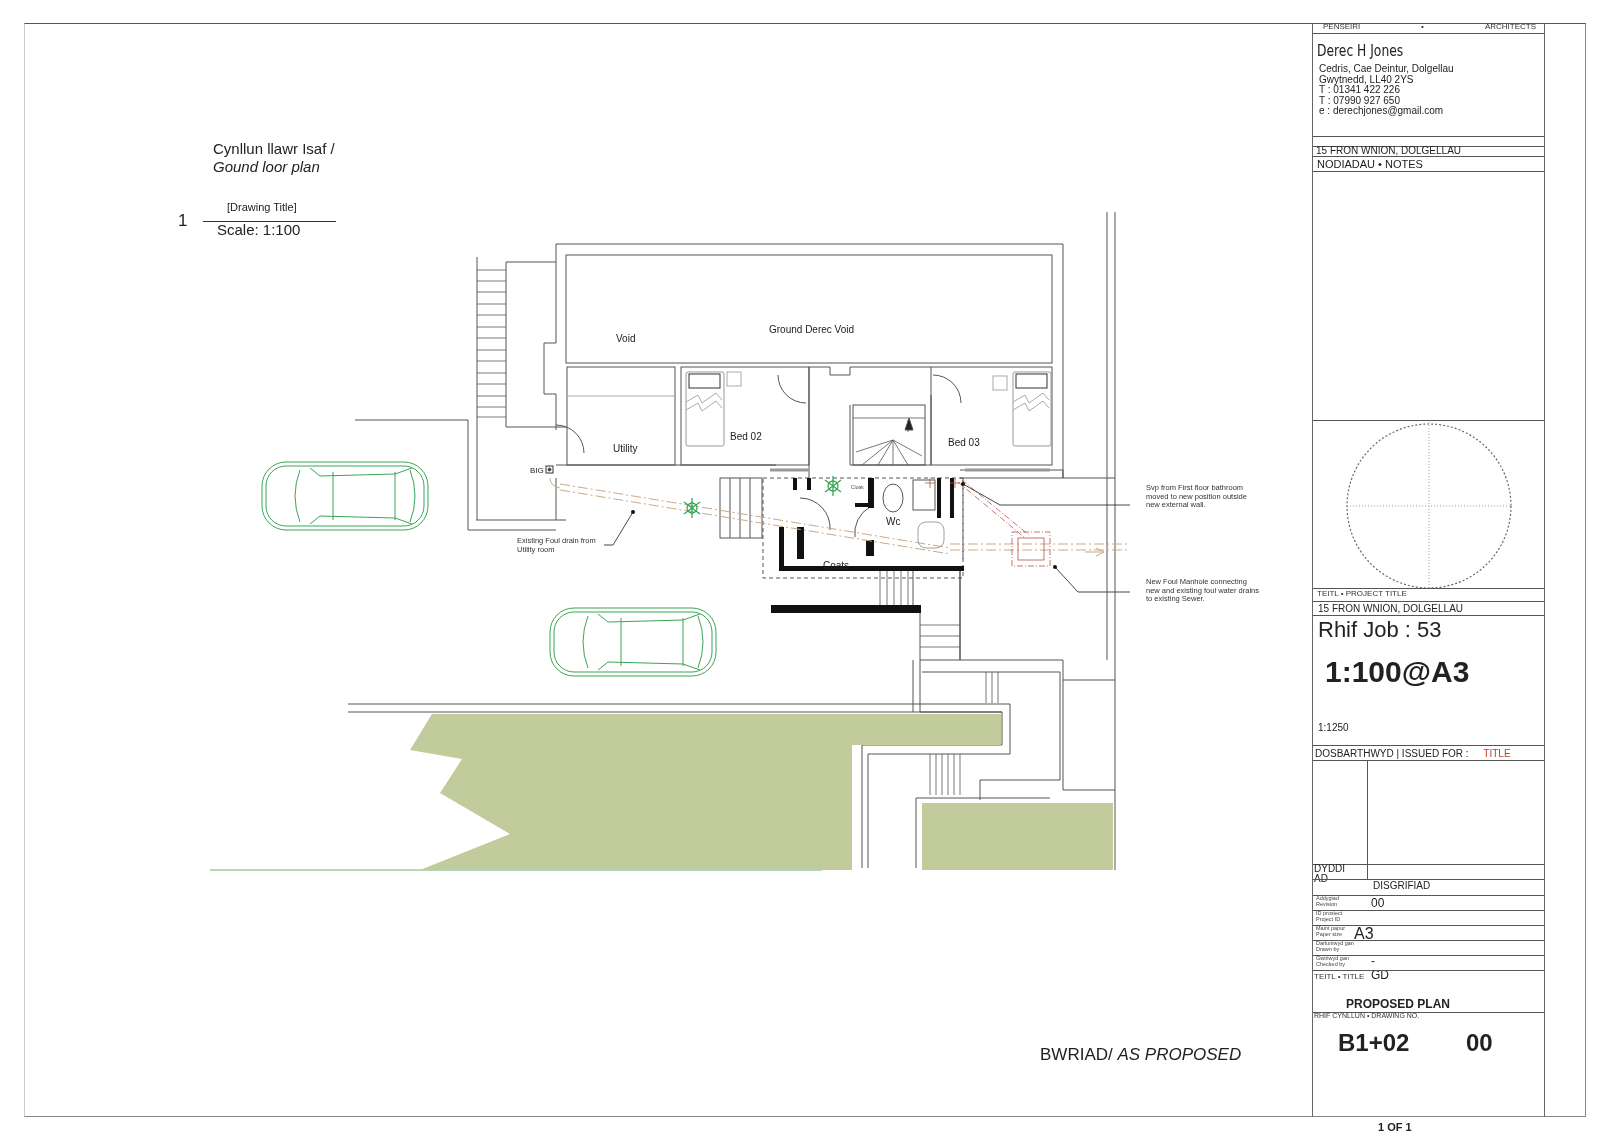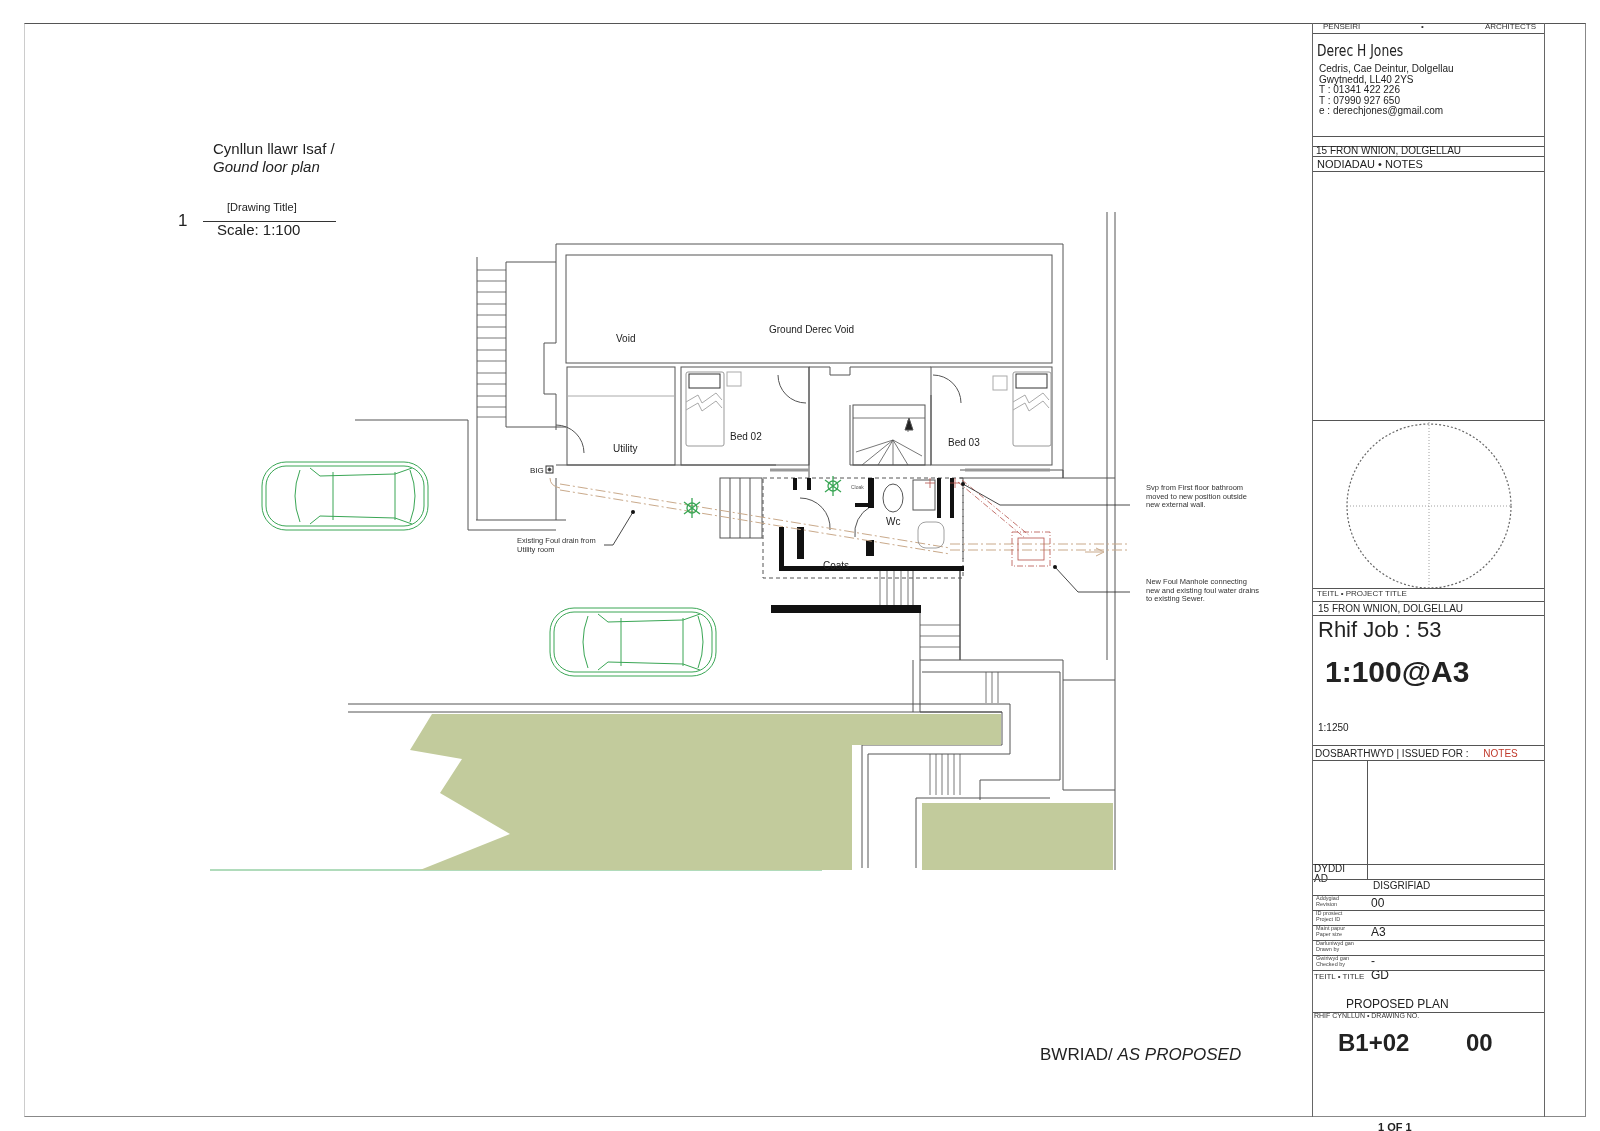--- a/index.html
+++ b/index.html
@@ -307,52 +307,52 @@
   <div class="tbrow" style="top:578px;"></div>
   <div class="abs t-hd" style="left:5px;top:580px;">15 FRON WNION, DOLGELLAU</div>
   <div class="tbrow" style="top:592px;"></div>
   <div class="abs" style="left:5px;top:594px;font-size:22px;">Rhif Job : 53</div>
   <div class="abs" style="left:12px;top:632px;font-size:30px;font-weight:bold;">1:100@A3</div>
   <div class="abs" style="left:5px;top:699px;font-size:10px;">1:1250</div>
 
   <div class="tbrow" style="top:722px;"></div>
   <div class="abs t-hd" style="left:2px;top:725px;">
     <span>DOSBARTHWYD | ISSUED FOR :</span>
-    <span style="color:#c0392b;margin-left:12px;">NOTES</span>
+    <span style="color:#c0392b;margin-left:12px;">TITLE</span>
   </div>
   <div class="tbrow" style="top:737px;"></div>
   <div class="abs" style="left:54px;top:737px;height:119px;border-left:1px solid #555;"></div>
   <div class="tbrow" style="top:841px;"></div>
   <div class="abs t-hd" style="left:1px;top:841px;line-height:10px;white-space:pre;">DYDDI
 AD</div>
   <div class="abs t-hd" style="left:60px;top:841px;margin-top:16px;">DISGRIFIAD</div>
   <div class="tbrow" style="top:856px;"></div>
 
   <div class="tbrow" style="top:872px;"></div>
   <div class="abs" style="left:3px;top:872px;font-size:5.5px;line-height:6px;white-space:pre;color:#444;">Addygiad
 Revision</div>
   <div class="abs" style="left:58px;top:873px;font-size:12px;">00</div>
   <div class="tbrow" style="top:887px;"></div>
   <div class="abs" style="left:3px;top:887px;font-size:5.5px;line-height:6px;white-space:pre;color:#444;">ID prosiect
 Project ID</div>
   <div class="abs" style="left:58px;top:888px;font-size:12px;"></div>
   <div class="tbrow" style="top:902px;"></div>
   <div class="abs" style="left:3px;top:902px;font-size:5.5px;line-height:6px;white-space:pre;color:#444;">Maint papur
 Paper size</div>
-  <div class="abs" style="left:58px;top:902px;font-size:12px;text-align:center;">A3</div>
+  <div class="abs" style="left:41px;top:902px;font-size:16px;text-align:center;">A3</div>
   <div class="tbrow" style="top:917px;"></div>
   <div class="abs" style="left:3px;top:917px;font-size:5.5px;line-height:6px;white-space:pre;color:#444;">Darluniwyd gan
 Drawn by</div>
   <div class="abs" style="left:58px;top:917px;font-size:12px;margin-top:28px;">GD</div>
   <div class="tbrow" style="top:932px;"></div>
   <div class="abs" style="left:3px;top:932px;font-size:5.5px;line-height:6px;white-space:pre;color:#444;">Gwiriwyd gan
 Checked by</div>
   <div class="abs" style="left:58px;top:931px;font-size:12px;">-</div>
   <div class="tbrow" style="top:947px;"></div>
 
   <div class="abs t-small" style="left:1px;top:949px;">TEITL • TITLE</div>
-  <div class="abs" style="left:5px;top:974px;font-size:12px;font-weight:normal;padding-left:28px;">PROPOSED PLAN</div>
+  <div class="abs" style="left:5px;top:974px;font-size:12px;font-weight:bold;padding-left:28px;">PROPOSED PLAN</div>
   <div class="tbrow" style="top:989px;"></div>
   <div class="abs t-small" style="left:1px;top:989px;font-size:7px;">RHIF CYNLLUN • DRAWING NO.</div>
   <div class="abs" style="left:25px;top:1006px;font-size:24px;font-weight:bold;">B1+02</div>
   <div class="abs" style="left:153px;top:1006px;font-size:24px;font-weight:bold;">00</div>
   <div class="abs" style="left:65px;top:1098px;font-size:11px;font-weight:bold;">1 OF 1</div>
 </div>
 
 </body></html>

